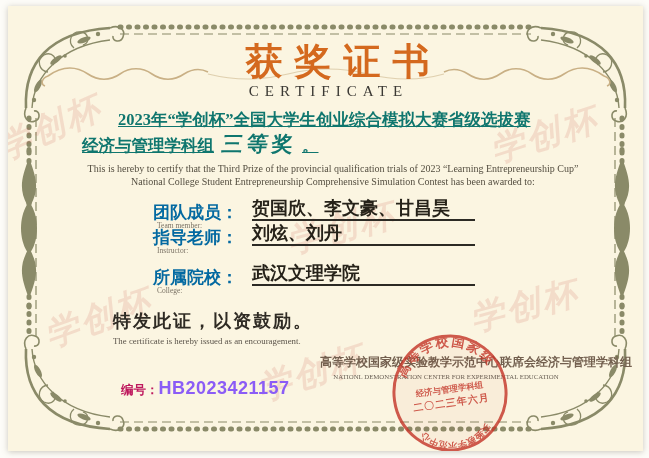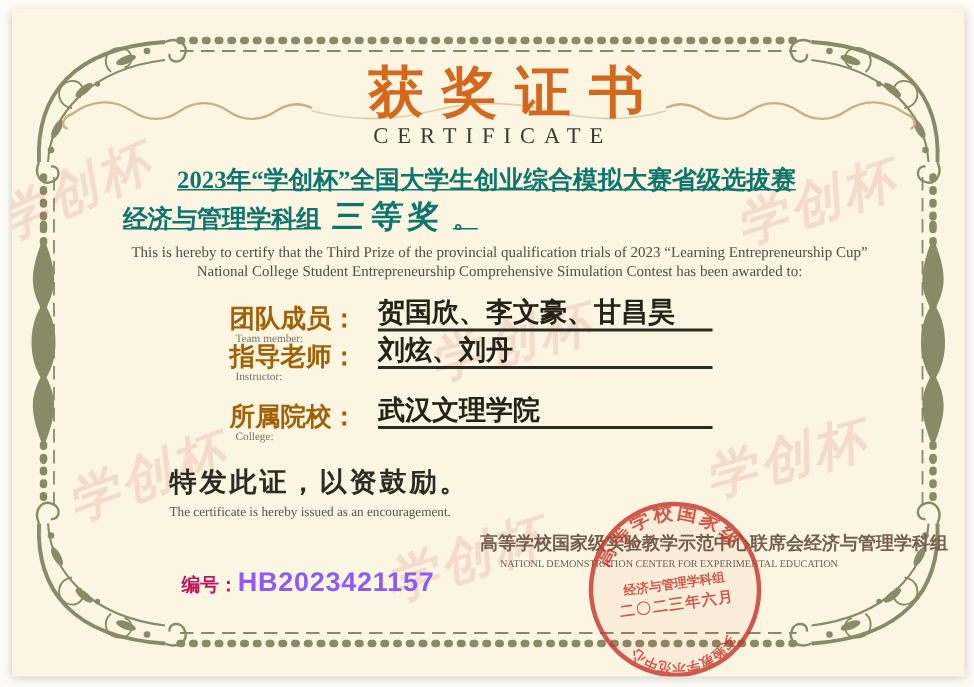--- a/index.html
+++ b/index.html
@@ -27,21 +27,21 @@
   .award-l1 { padding-left:36px; white-space:nowrap; }
   .award-l2 { white-space:nowrap; }
   .grade { display:inline-block; font-size:21px; transform:skewX(-8deg);
            margin:0 5px 0 8px; letter-spacing:4px; }
 
   .en-para { position:absolute; left:40px; top:156px; width:570px; z-index:2;
              text-align:center; font-size:10px; color:#544e40; line-height:13px; }
 
   .field-row { position:absolute; left:145px; width:325px; height:26px; z-index:2; }
   .field-label { position:absolute; left:0; top:0; font-size:17px; font-weight:bold;
-                 color:#a16207; white-space:nowrap; }
+                 color:#0369a1; white-space:nowrap; }
   .field-sublabel { position:absolute; left:4px; top:20px; font-size:7.5px; color:#7a7265; }
   .field-value { position:absolute; left:99px; top:-3px; width:223px;
                  border-bottom:2px solid #2c2a24; line-height:21px;
                  font-size:18px; font-weight:bold; color:#262219; white-space:nowrap; }
 
   .closing { position:absolute; left:105px; top:303px; z-index:2; }
   .closing-cn { font-size:18px; font-weight:bold; color:#2f2b24; letter-spacing:2px; }
   .closing-en { font-size:8.8px; color:#5b544a; margin-top:3px; }
 
   .issuer { position:absolute; left:312px; top:348px; width:252px; text-align:center; z-index:2; }

